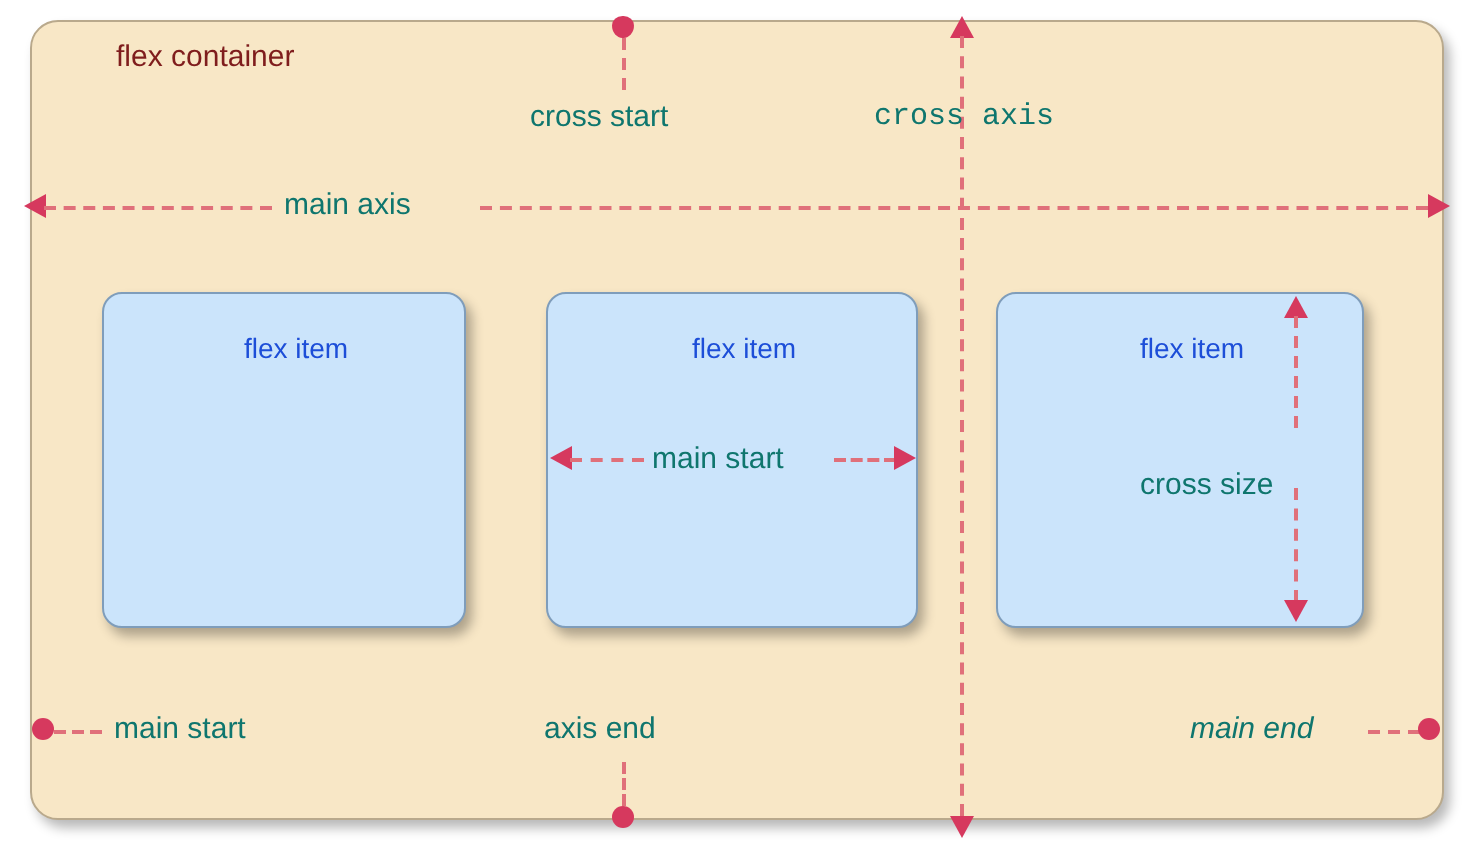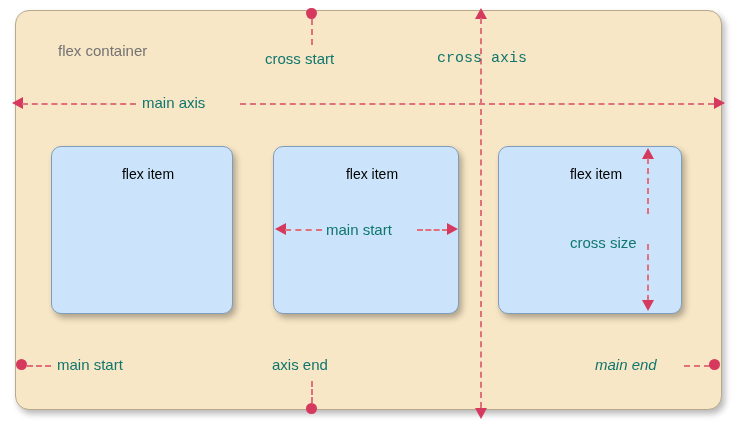--- a/index.html
+++ b/index.html
@@ -26,23 +26,23 @@
     background: #f8e7c6;
     border: 1px solid #b9a98c;
     border-radius: 14px;
     box-sizing: border-box;
     box-shadow: 3px 4px 6px rgba(0,0,0,0.28);
   }
 
   .container-label {
     position: absolute;
     left: 58px;
-    top: 42px;
+    top: 20px;
     font-size: 15px;
-    color: #737373;
+    color: #7f1d1d;
     white-space: nowrap;
   }
 
   
   .flex-item {
     position: absolute;
     background: #cbe4fb;
     border: 1px solid #7f9dbb;
     border-radius: 10px;
     box-sizing: border-box;
@@ -52,21 +52,21 @@
   .item-2 { left: 273px; top: 146px; width: 186px; height: 168px; }
   .item-3 { left: 498px; top: 146px; width: 184px; height: 168px; }
 
   .item-label {
     position: absolute;
     left: 12px;
     right: 0;
     top: 19px;
     text-align: center;
     font-size: 14px;
-    color: #000000;
+    color: #1d4ed8;
     white-space: nowrap;
   }
 
   
   .ann {
     position: absolute;
     font-size: 15px;
     color: #0f766e;
     white-space: nowrap;
   }

